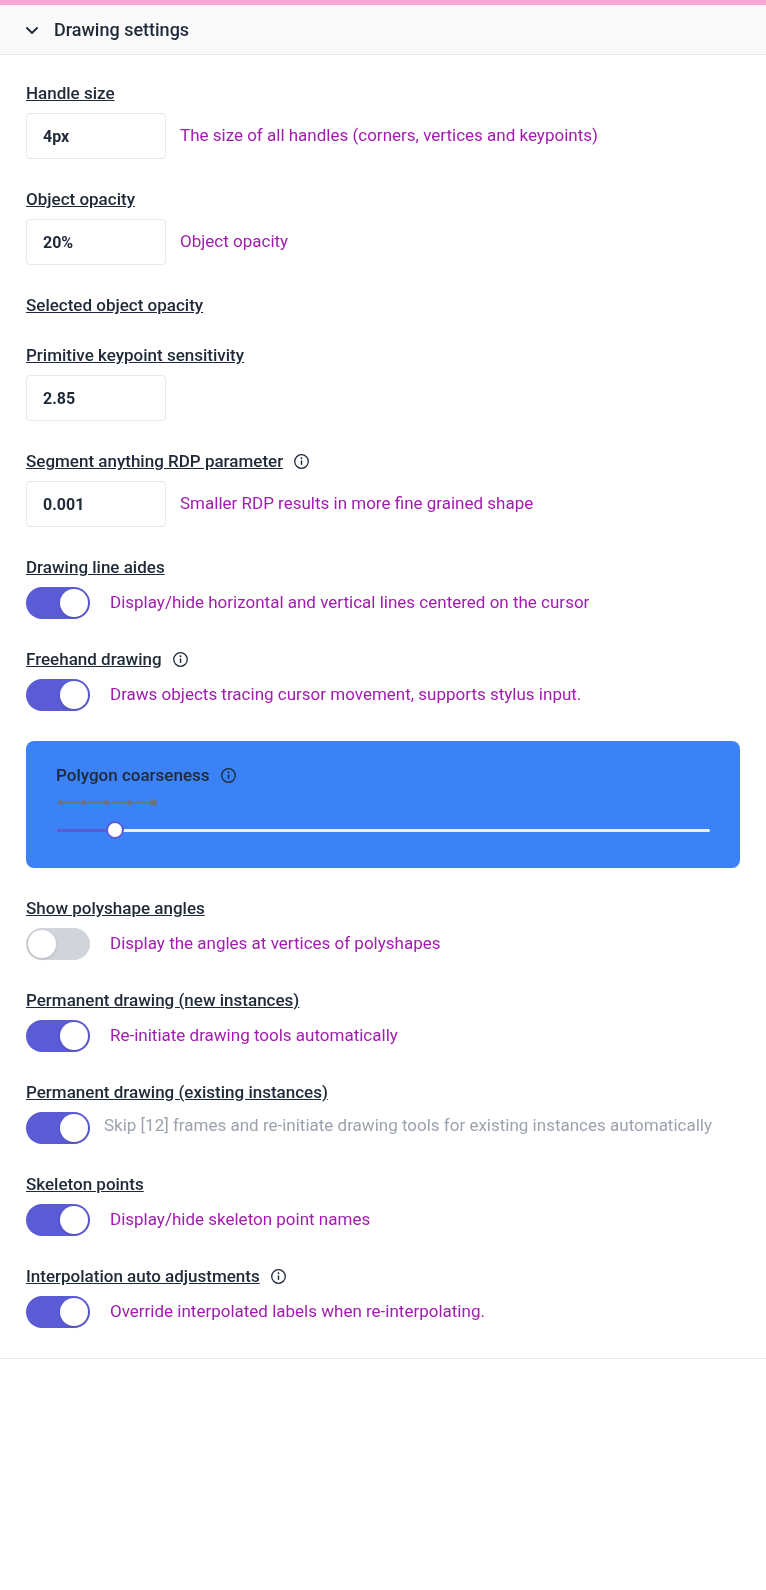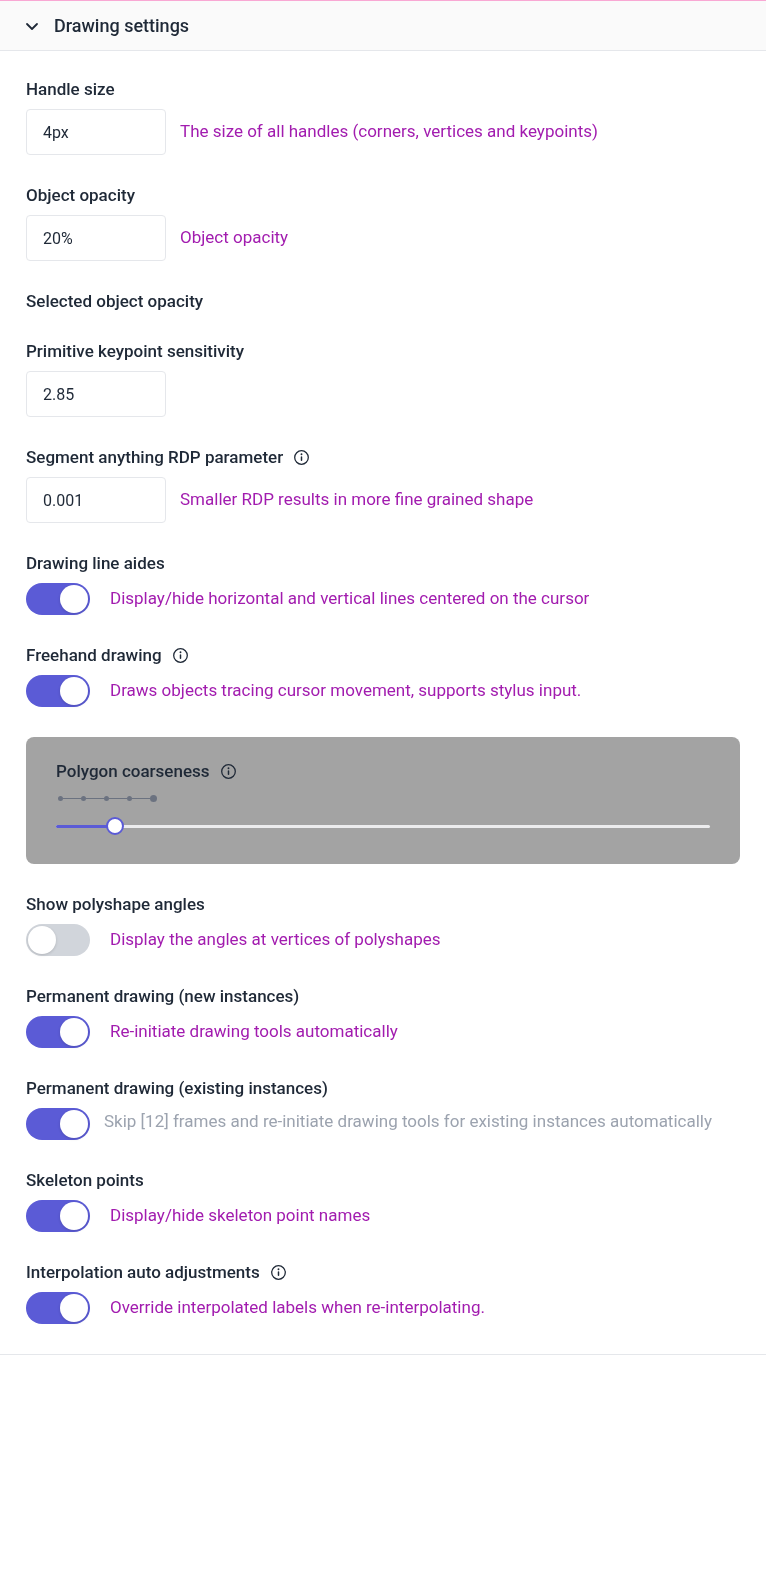--- a/index.html
+++ b/index.html
@@ -3,21 +3,21 @@
 <meta charset="utf-8">
 <style>
   * { box-sizing: border-box; margin: 0; padding: 0; }
   body {
     font-family: -apple-system, BlinkMacSystemFont, "Segoe UI", Roboto, Helvetica, Arial, sans-serif;
     background: #ffffff;
     color: #1a1a1a;
     width: 766px;
   }
   .panel {
-    border-top: 1px solid #f9a8d4;
+    border-top: 5px solid #f9a8d4;
     border-bottom: 1px solid #e5e7eb;
   }
   .panel-header {
     display: flex;
     align-items: center;
     padding: 14px 24px;
     background: #fafafa;
     border-bottom: 1px solid #e5e7eb;
     gap: 14px;
   }
@@ -36,36 +36,38 @@
     margin-bottom: 30px;
   }
   .setting-label {
     font-size: 17px;
     font-weight: 500;
     color: #1f2937;
     margin-bottom: 10px;
     display: flex;
     align-items: center;
     gap: 10px;
+    text-decoration: underline;
   }
   .setting-row {
     display: flex;
     align-items: center;
     gap: 14px;
   }
   .input-box {
     width: 140px;
     height: 46px;
     border: 1px solid #e5e7eb;
     border-radius: 4px;
     padding: 0 16px;
     font-size: 16px;
     color: #1f2937;
     font-family: inherit;
     background: #fff;
+    font-weight: bold;
   }
   .hint {
     font-size: 17px;
     color: #a21caf;
     line-height: 1.5;
     flex: 1;
   }
   .toggle-row {
     display: flex;
     align-items: center;
@@ -103,21 +105,21 @@
     box-shadow: 0 1px 3px rgba(0,0,0,0.15);
   }
   .toggle.on .toggle-knob { right: 2px; }
   .toggle.off .toggle-knob { left: 2px; }
   .info-icon {
     display: inline-flex;
     align-items: center;
     justify-content: center;
   }
   .sub-panel {
-    background: #a3a3a3;
+    background: #3b82f6;
     border-radius: 8px;
     padding: 24px 30px 28px 30px;
     margin-top: 6px;
     margin-bottom: 30px;
   }
   .sub-label {
     font-size: 17px;
     font-weight: 500;
     color: #1f2937;
     display: flex;

